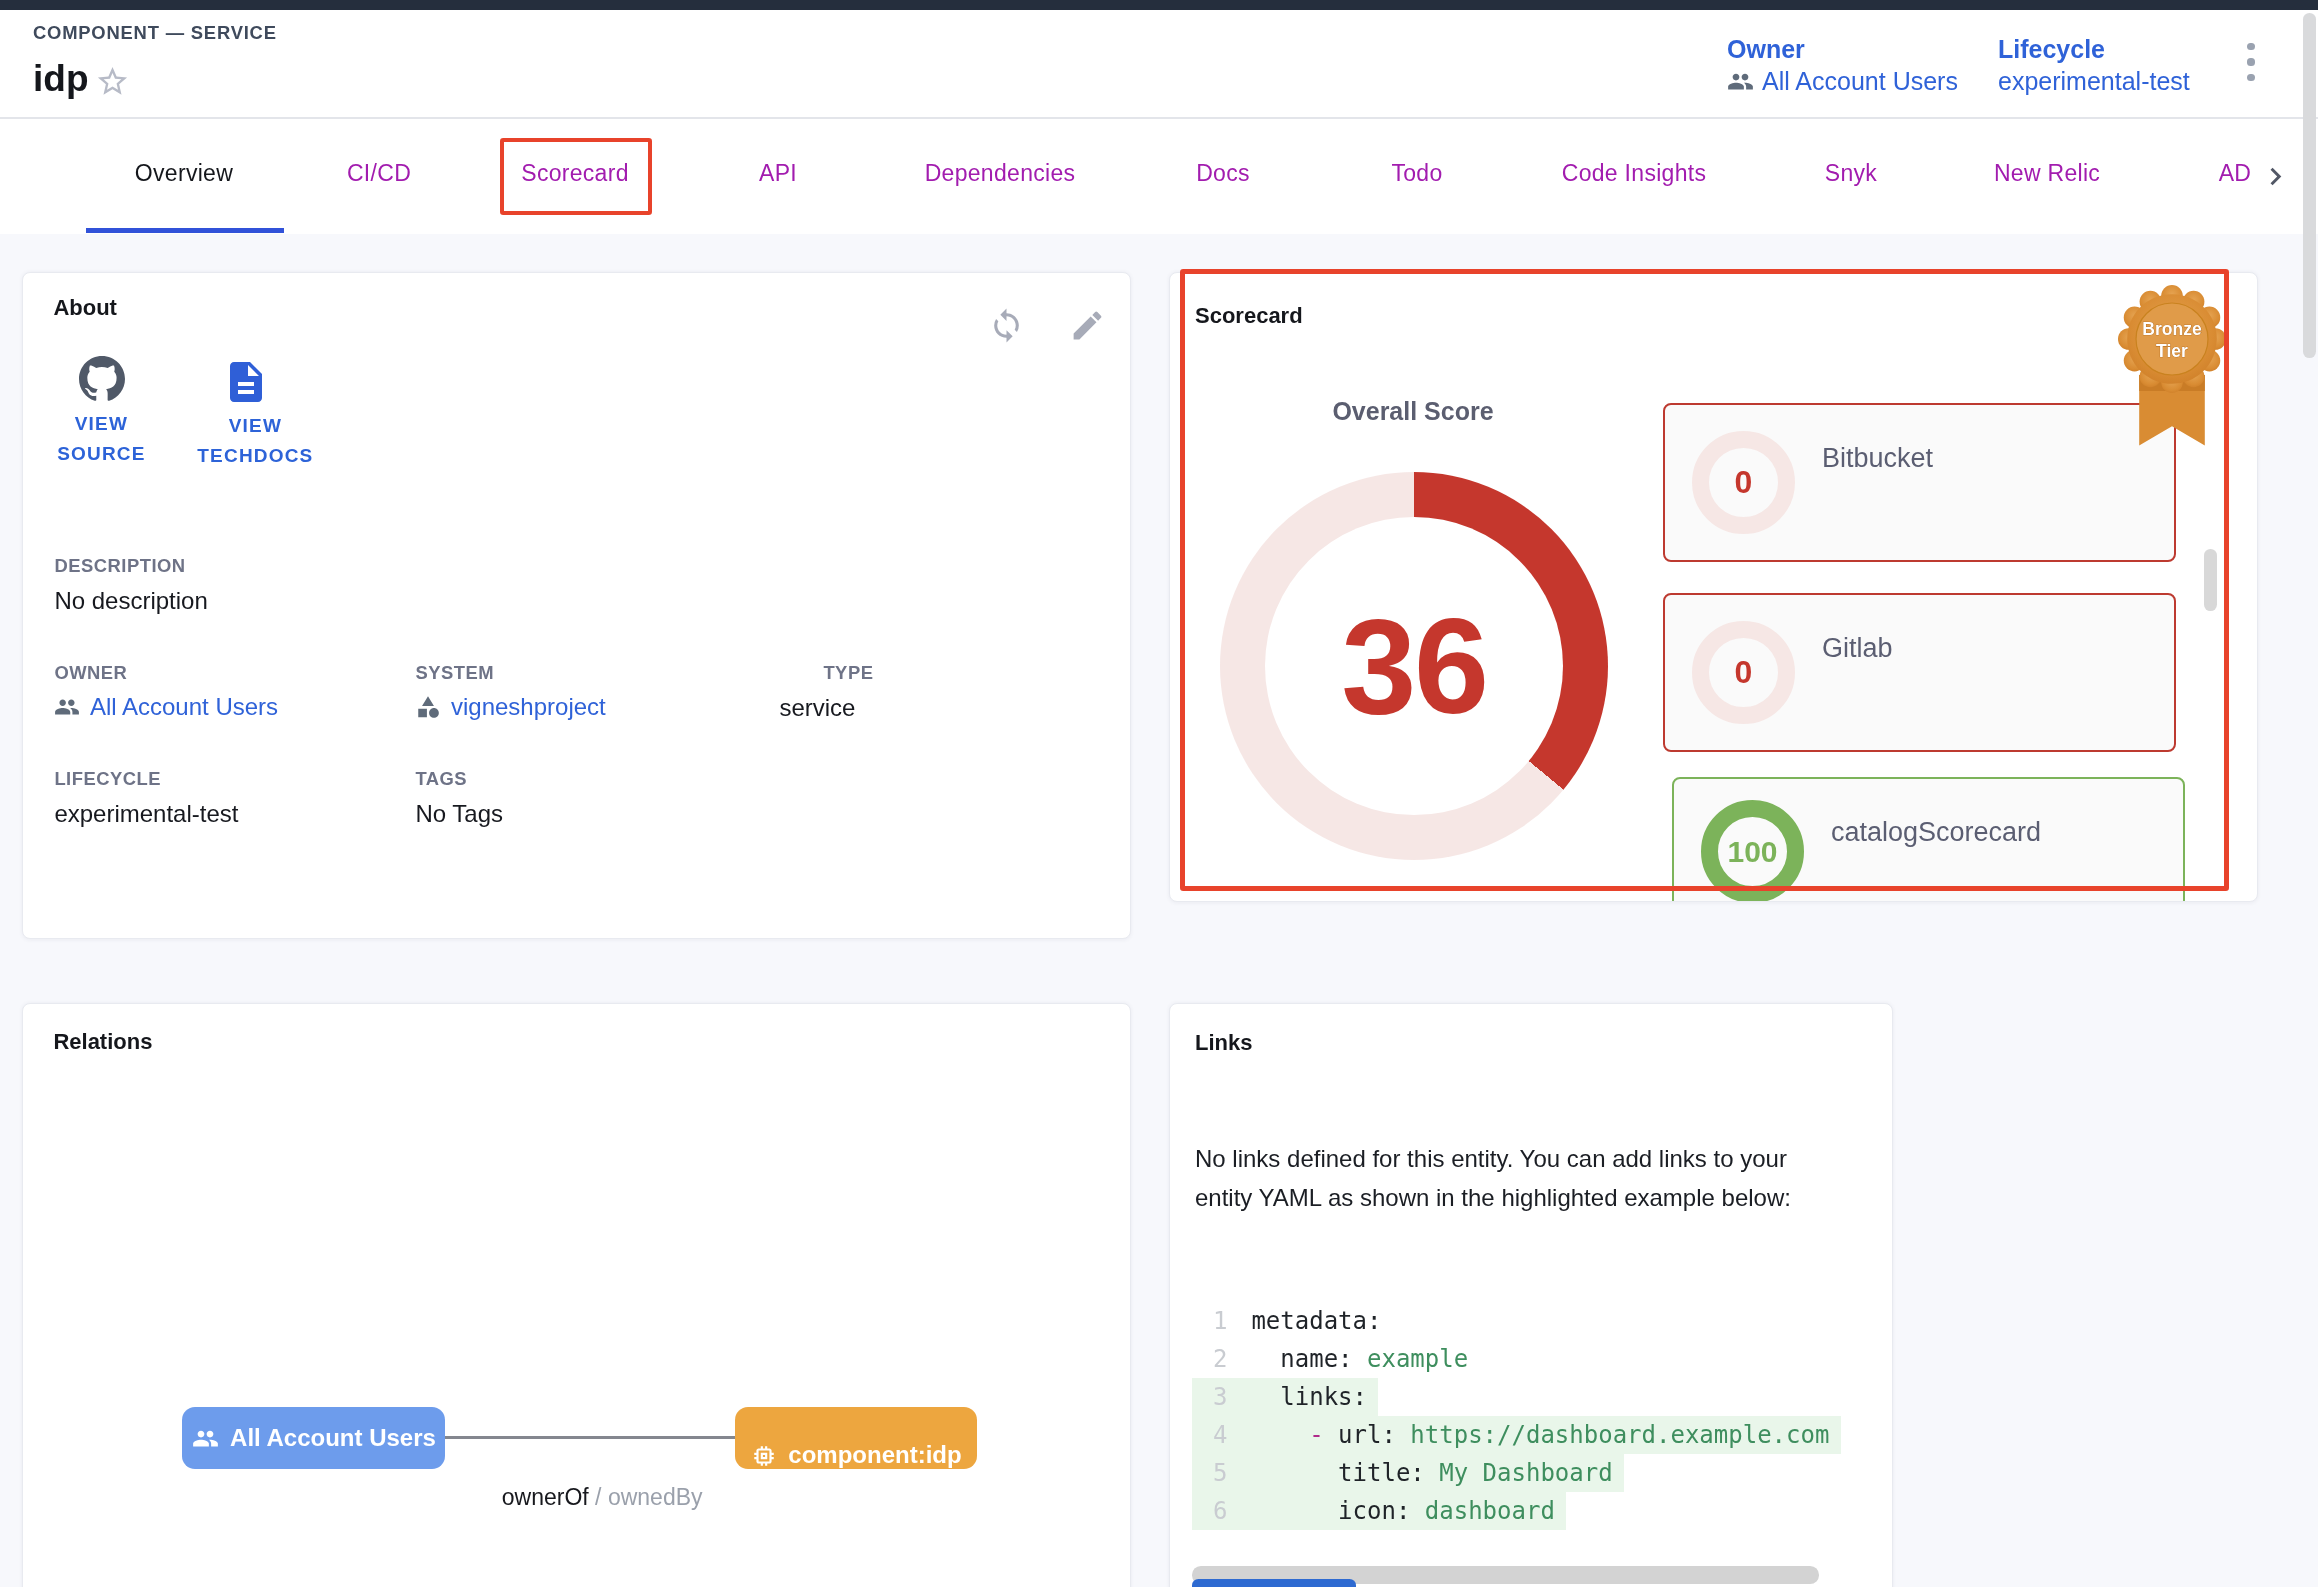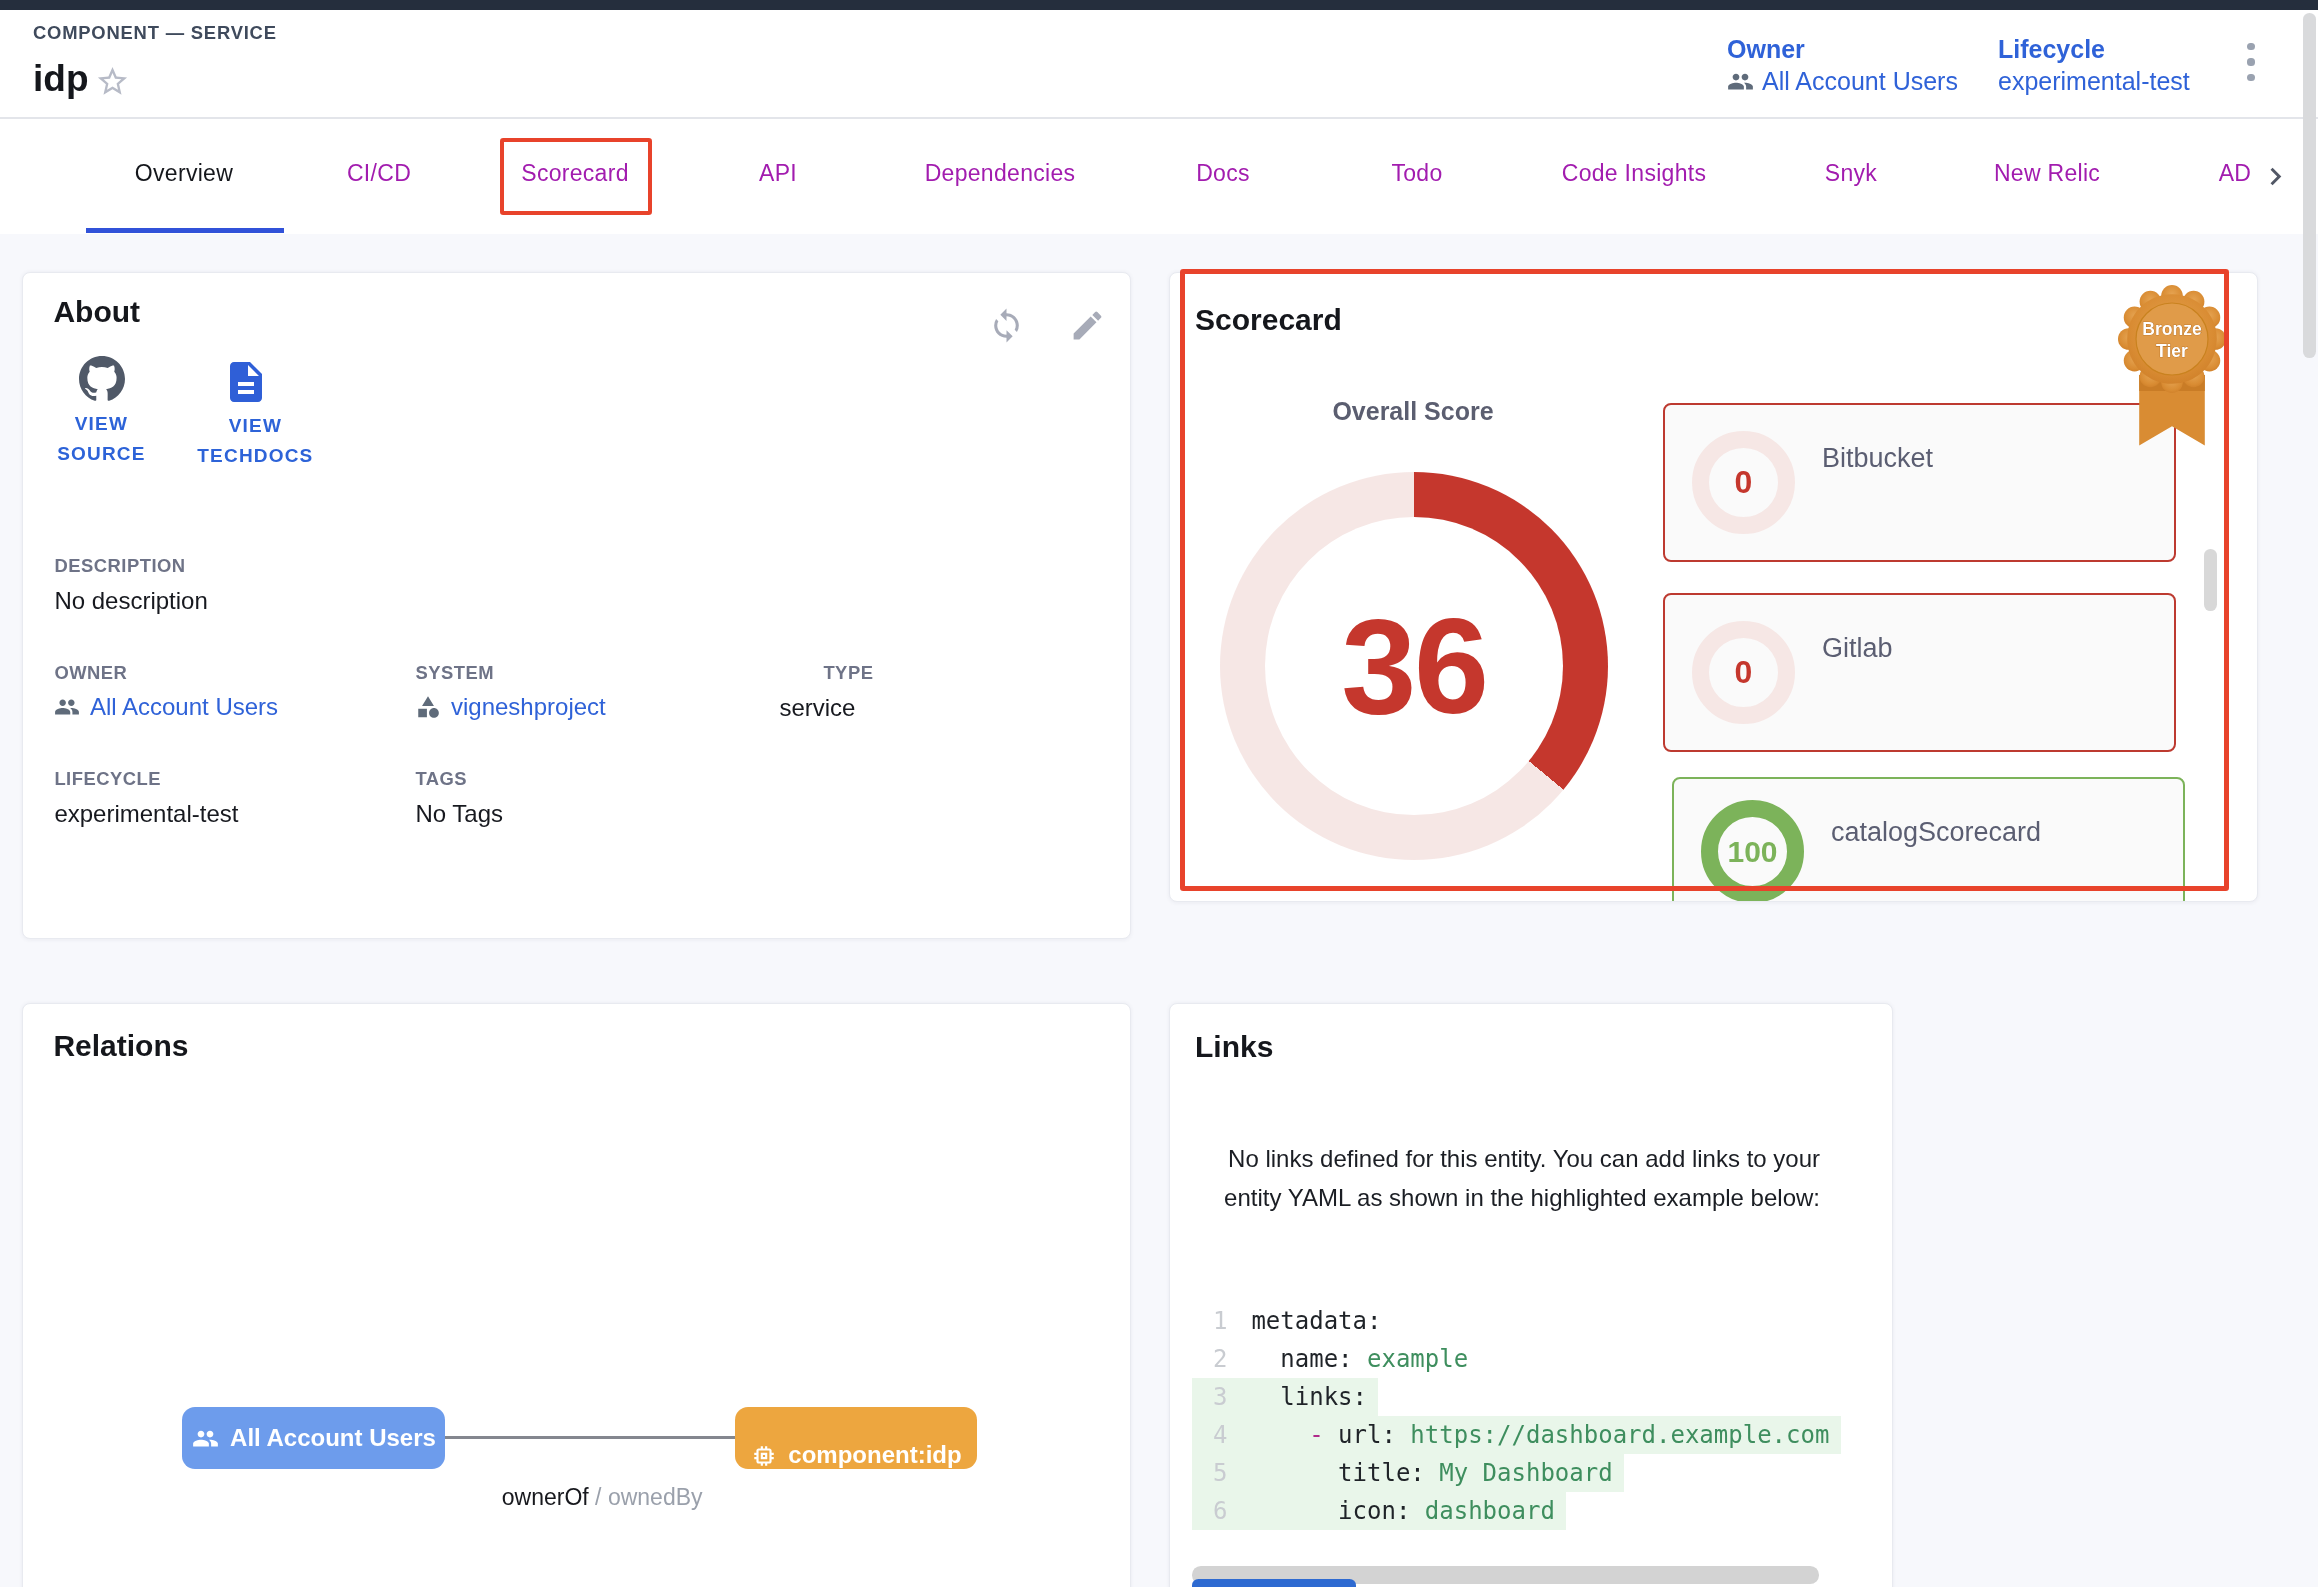--- a/index.html
+++ b/index.html
@@ -22,21 +22,21 @@
   .kebab i { width:7.2px; height:7.2px; border-radius:50%; background:#9aa2b0; }
 
   
   .tab { top:160px; transform:translateX(-50%); font-size:23px; font-weight:500; letter-spacing:0.3px; color:#a21caf; cursor:pointer; white-space:nowrap; }
   .tab.active { color:#15171c; font-weight:400; }
   .tab-underline { left:86px; top:228px; width:198px; height:4.8px; background:#3152d9; }
   .tab-chevron { left:2258px; top:159px; width:35px; height:35px; cursor:pointer; }
 
   
   .card { position:absolute; background:#ffffff; border:0.8px solid #e8eaf0; border-radius:8px; box-shadow:0 0.8px 4px rgba(30,35,60,.06); }
-  .card-title { font-size:30px; font-weight:bold; color:#15171c; }
+  .card-title { font-size:22px; font-weight:bold; color:#15171c; }
 
   
   .annotation-box { position:absolute; border-style:solid; border-color:#e8432b; border-radius:3.2px; z-index:50; pointer-events:none; background:transparent; }
 
   
   .icon-btn { width:37px; height:37px; cursor:pointer; }
   .quick-link-label { font-size:19px; font-weight:bold; letter-spacing:1.2px; color:#2d63d8; text-align:center; line-height:30px; cursor:pointer; }
   .field-label { font-size:18.4px; font-weight:600; letter-spacing:0.5px; color:#6e7387; }
   .field-value { font-size:24px; color:#17191f; }
   .field-link { font-size:24px; color:#2f62d8; display:flex; align-items:center; gap:9.6px; cursor:pointer; }
@@ -53,21 +53,21 @@
   .inner-scrollbar { left:1034px; top:276px; width:13px; height:62px; background:#d8d8d8; border-radius:6.4px; cursor:pointer; }
 
   
   .rel-chip { position:absolute; top:403px; height:62px; border-radius:13px; display:flex; align-items:center; justify-content:center; gap:11.2px; color:#ffffff; font-size:24px; font-weight:600; cursor:pointer; }
   .rel-line { left:421px; top:432px; width:291px; height:3.2px; background:#84878f; }
   .rel-edge-label { left:422px; top:453px; width:288px; text-align:center; font-size:23px; white-space:pre; }
   .rel-edge-label .fwd { color:#17181d; font-weight:500; }
   .rel-edge-label .rev, .rel-edge-label .sep { color:#9aa0ab; }
 
   
-  .links-empty { width:625px; font-size:24px; line-height:39px; color:#1b1e24;text-align:right; }
+  .links-empty { width:625px; font-size:24px; line-height:39px; color:#1b1e24; }
   .code-block { left:22.4px; top:298px; width:681px; height:264px; overflow:hidden; }
   .code-line { white-space:pre; font-family:"DejaVu Sans Mono",monospace; font-size:24px; line-height:38px; height:38px; width:-moz-fit-content; width:fit-content; padding-right:11.2px; }
   .code-line.hl { background:#e9f6ea; }
   .code-line .ln { display:inline-block; width:35px; text-align:right; margin-right:24px; color:#c9ccd1; }
   .code-line .key { color:#1f2328; }
   .code-line .dash { color:#b02a8a; }
   .code-line .val { color:#3e8e5e; }
   .h-scrollbar { left:22.4px; top:562px; width:627px; height:17.6px; background:#d3d3d3; border-radius:8.8px; cursor:pointer; }
   .cut-button { left:22.4px; top:575px; width:164px; height:13px; background:#2e6ad1; border-radius:6.4px 6.4px 0 0; cursor:pointer; }
 

